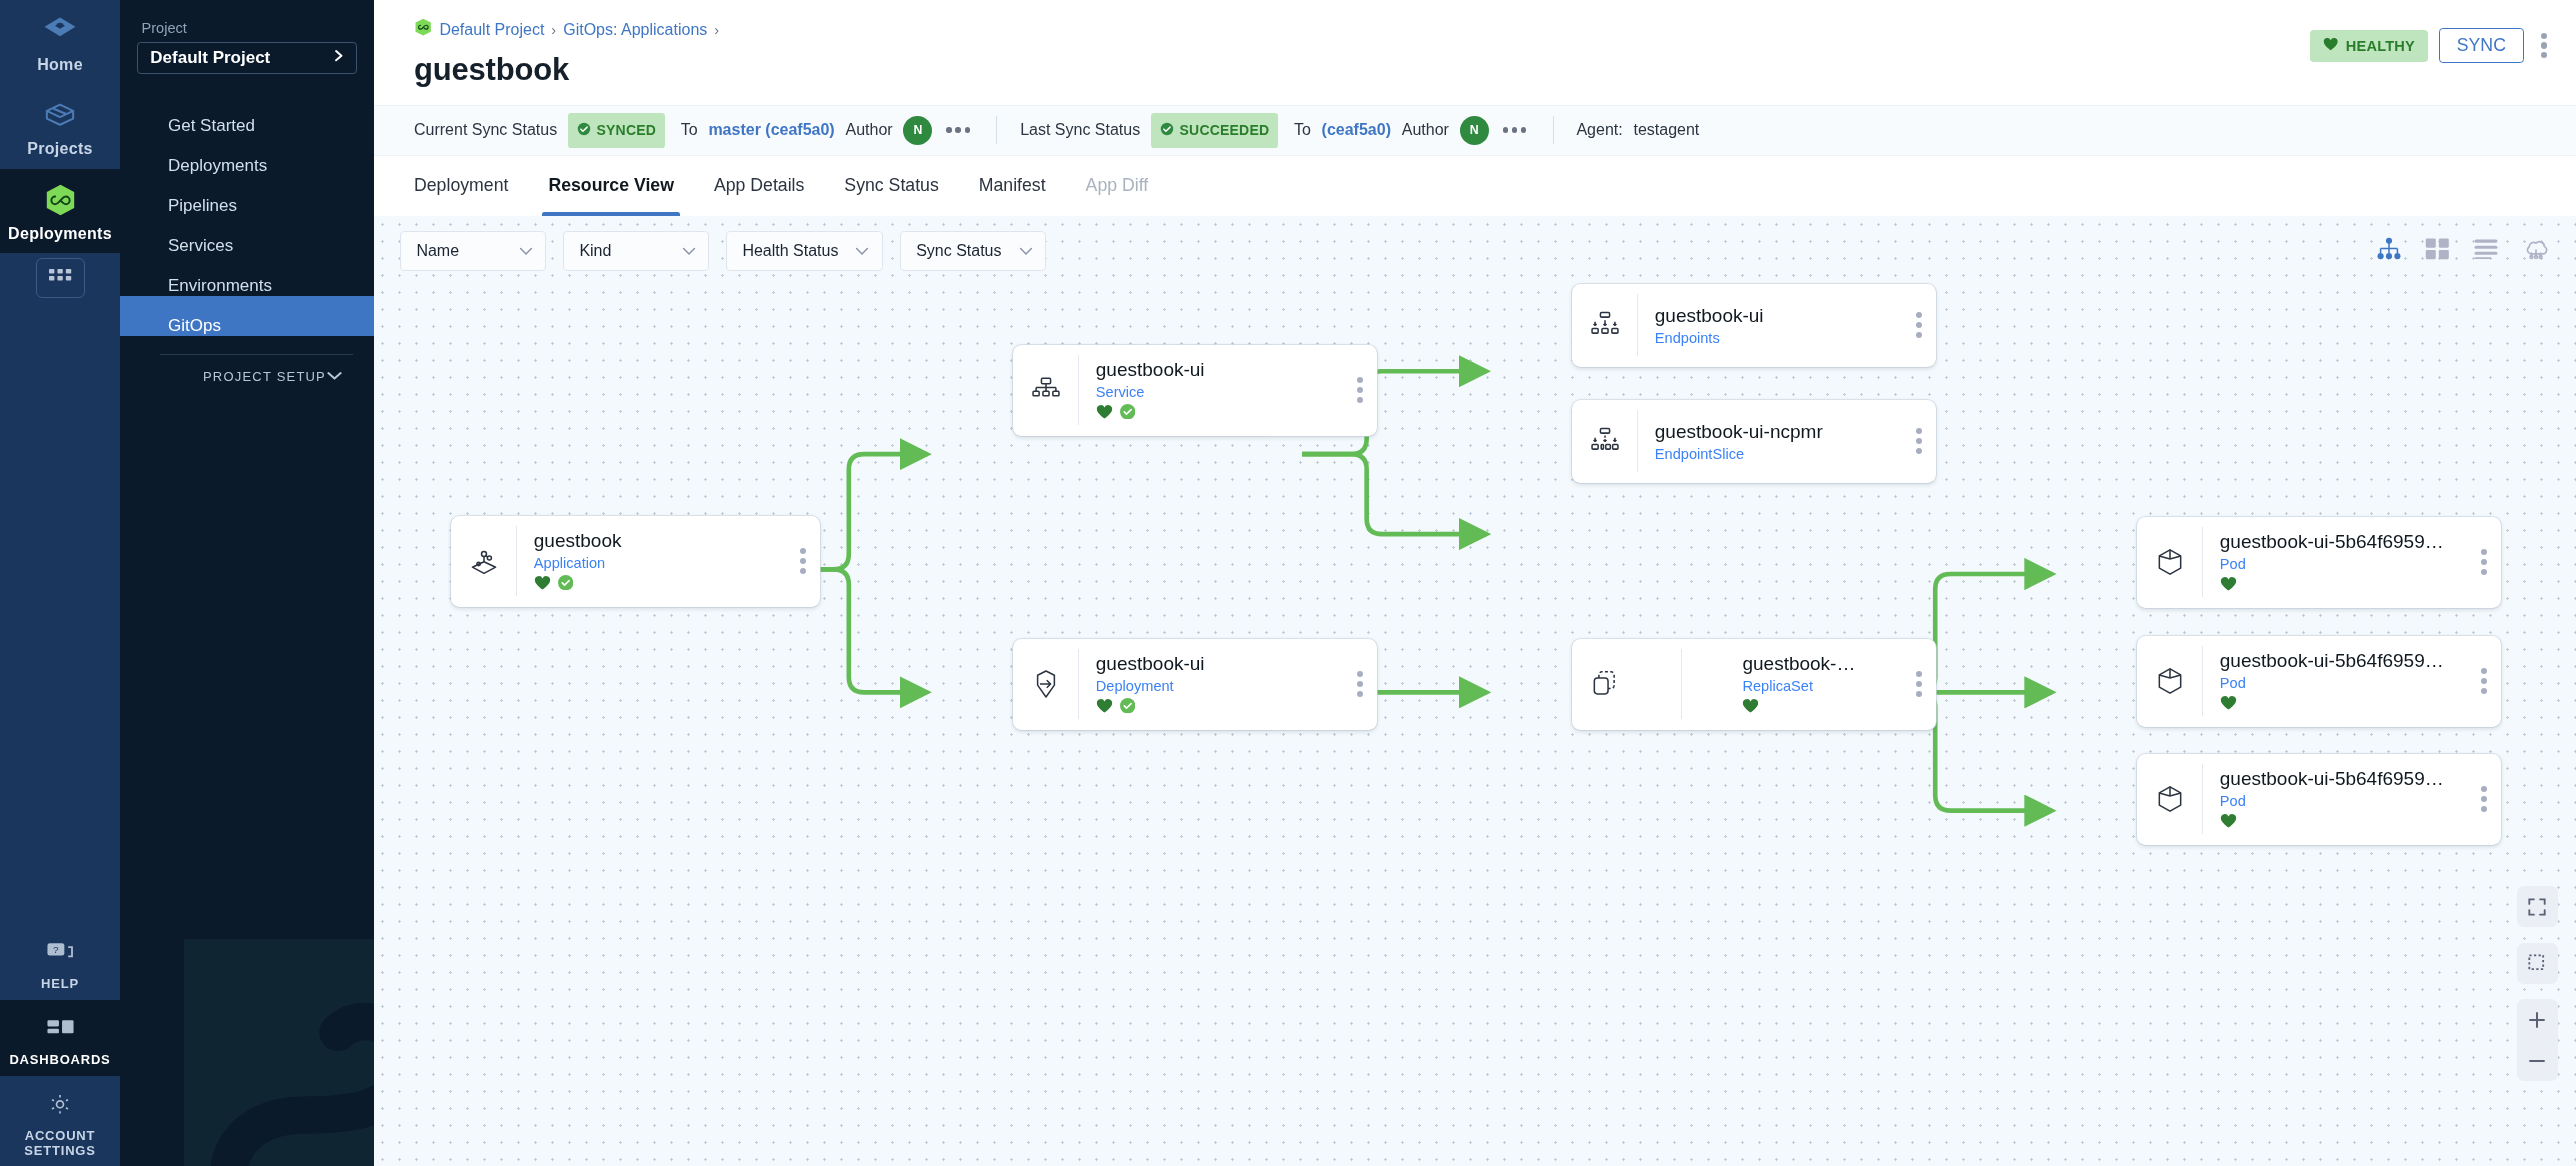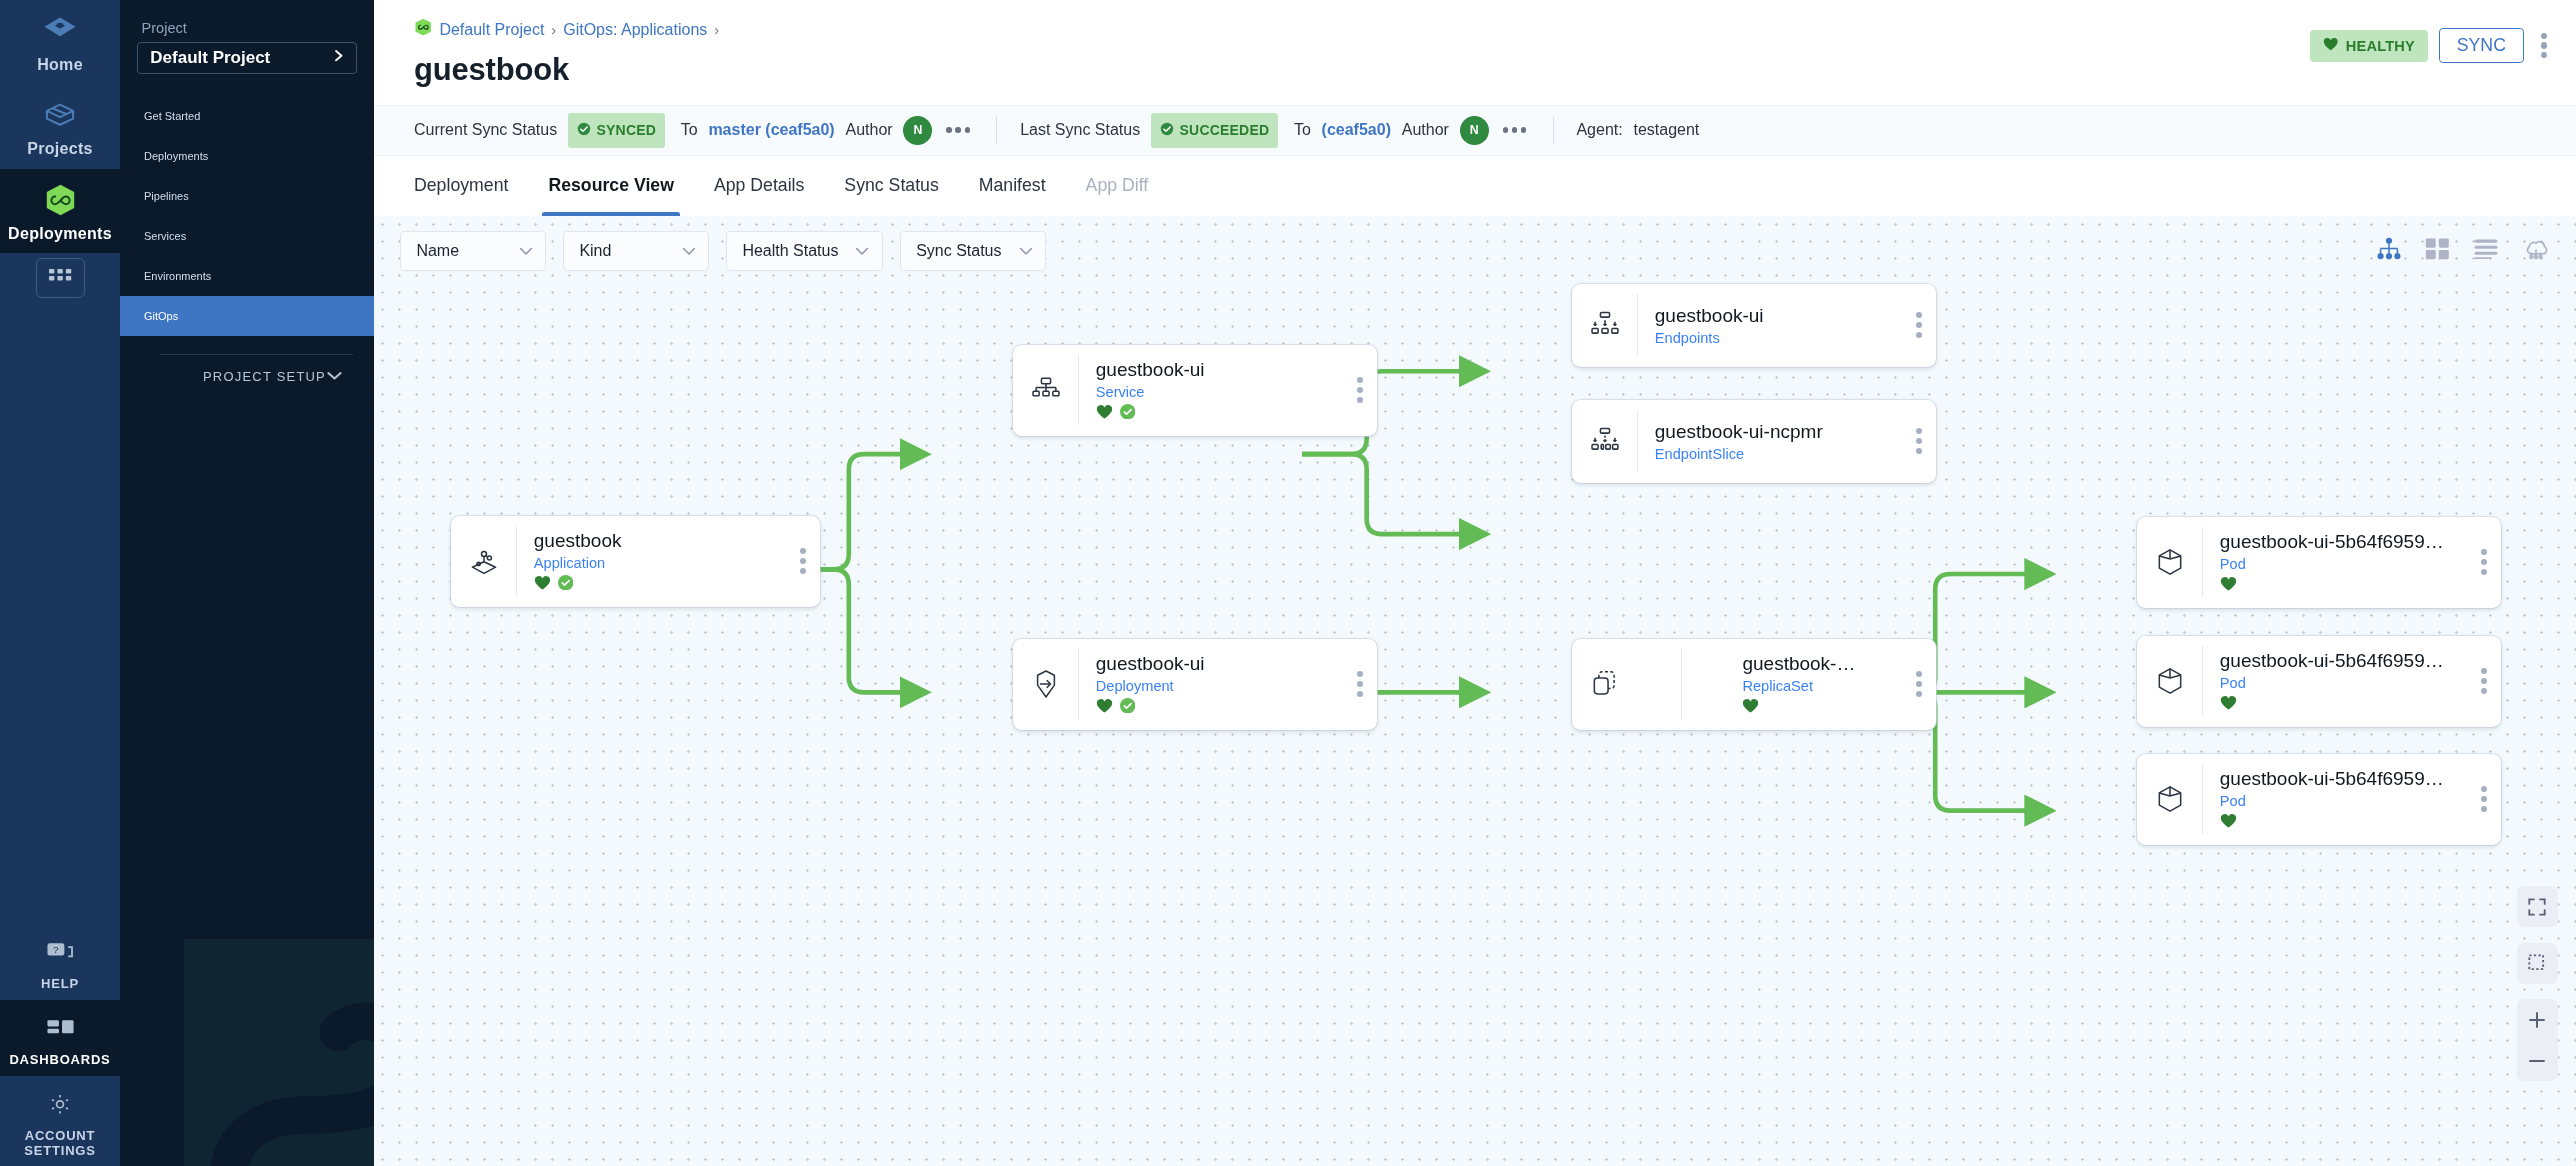--- a/index.html
+++ b/index.html
@@ -47,22 +47,22 @@
     opacity: .5; z-index: 1; pointer-events: none;
   }
   .side-label { font-size: 14.6px; color: #8fa3ba; padding: 0 21.5px 6.1px; }
   .proj-select {
     margin: 0 17px; height: 32px; border: 0.8px solid #3b536e; border-radius: 3.8px;
     display: flex; align-items: center; justify-content: space-between;
     padding: 0 10.8px 0 12.3px; color: #fff; font-size: 17px; font-weight: bold; cursor: pointer;
   }
   .side-nav { margin-top: 21.5px; }
   .side-nav-item {
-    height: 40px; display: flex; align-items: center;
-    padding-left: 24px; font-size: 11px; color: #d4dfec; cursor: pointer;
+    height: 40px; display: flex; align-items: flex-end;
+    padding-left: 48px; font-size: 17px; color: #d4dfec; cursor: pointer;
   }
   .side-nav-item.active { background: #3f76c4; color: #fff; }
   .side-div { height: 0.8px; background: #243b52; margin: 18.4px 21.5px 0 40px; }
   .side-section {
     height: 43px; display: flex; align-items: center; justify-content: flex-end;
     padding: 0 31px 0 40px; font-size: 13px; letter-spacing: 1.2px;
     color: #b7c6d6; cursor: pointer;
   }
 
   

